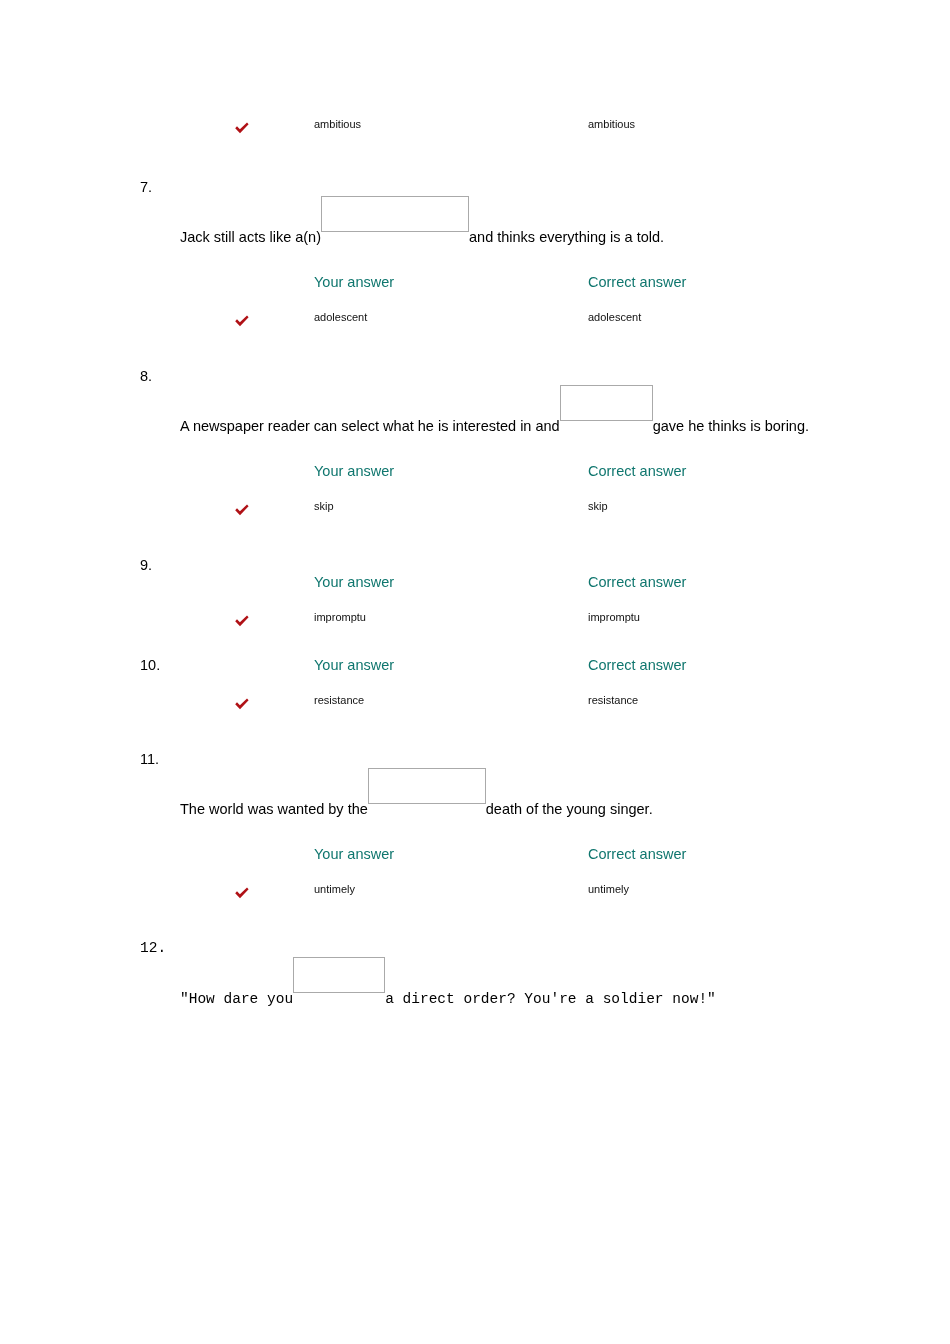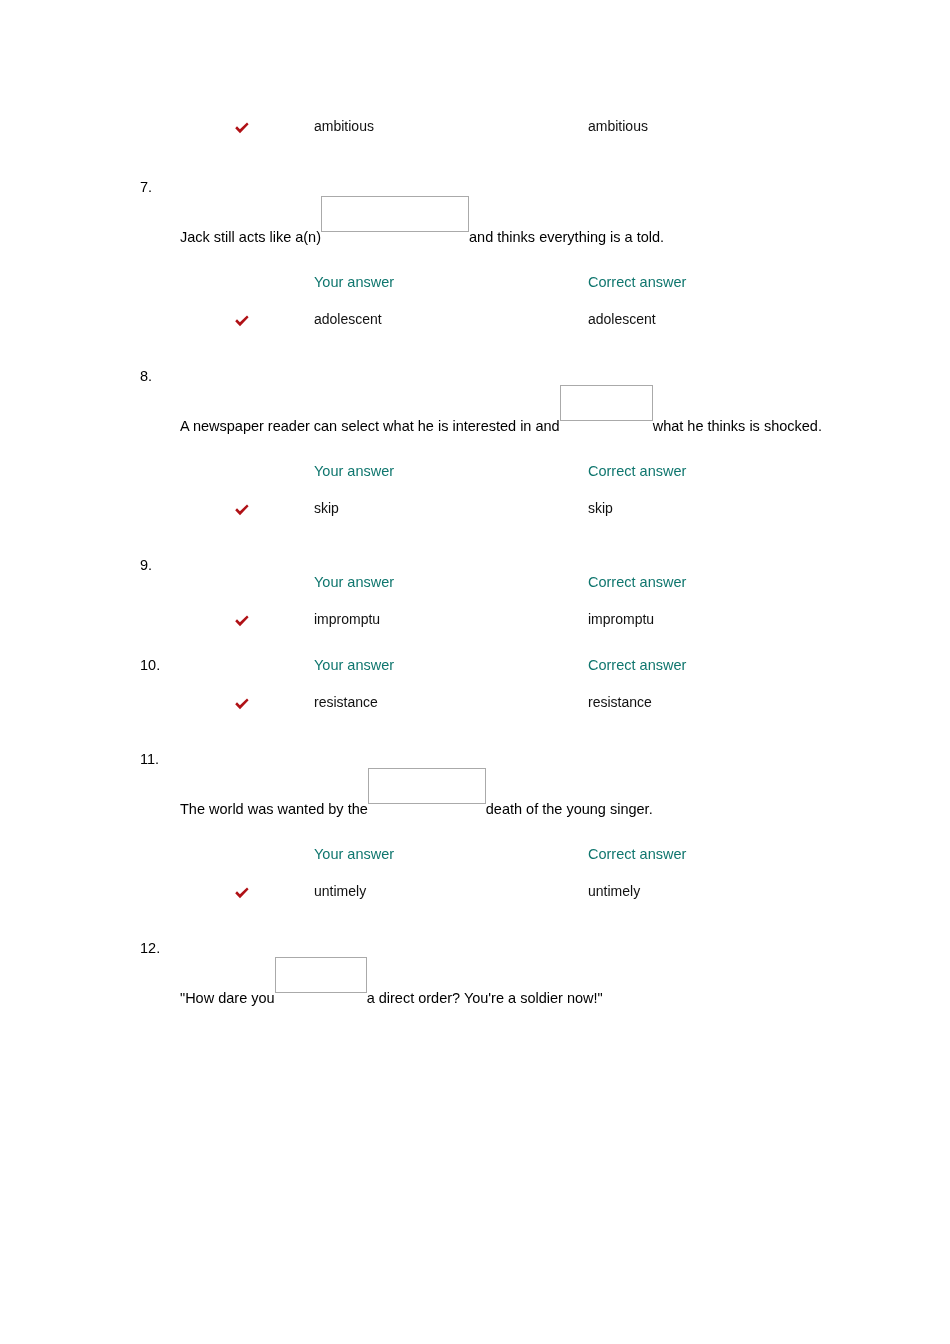--- a/index.html
+++ b/index.html
@@ -57,21 +57,21 @@
     width: 18px;
     height: 18px;
     line-height: 1;
   }
   .check-icon svg { display: block; }
 
   .ans-your-value,
   .ans-correct-value {
     position: absolute;
     top: 0;
-    font-size: 14px;
+    font-size: 11px;
     color: #111111;
     white-space: nowrap;
   }
   .ans-your-value { left: 314px; }
   .ans-correct-value { left: 588px; }
 
   
   .question {
     position: relative;
     width: 100%;
@@ -137,21 +137,21 @@
                 <path d="M2.2 8.3 L4.0 6.2 L6.9 9.3 L14.0 2.6 L15.6 4.2 L7.0 13.2 Z" fill="#b01116"></path>
               </svg>
             </span>
             <span class="ans-your-value">adolescent</span>
             <span class="ans-correct-value">adolescent</span>
           </div>
         </div>
       </div>
       <div class="question" style="margin-top: 44px;">
         <div class="q-number" style="top: -17px;">8.</div>
-        <div class="q-body"><span>A newspaper reader can select what he is interested in and</span><span class="blank-box" style="width: 93px;"></span><span>what he thinks is shocked.</span></div>
+        <div class="q-body"><span>A newspaper reader can select what he is interested in and</span><span class="blank-box" style="width: 93px;"></span><span>gave he thinks is boring.</span></div>
         <div class="answer-block" style="margin-top: 14px;">
           <div class="answer-head">
             <span class="ans-your-label">Your answer</span>
             <span class="ans-correct-label">Correct answer</span>
           </div>
           <div class="answer-row" style="margin-top: 11px;">
             <span class="check-icon">
               <svg width="18" height="18" viewBox="0 0 18 18" aria-hidden="true">
                 <path d="M2.2 8.3 L4.0 6.2 L6.9 9.3 L14.0 2.6 L15.6 4.2 L7.0 13.2 Z" fill="#b01116"></path>
               </svg>
@@ -209,19 +209,19 @@
             <span class="check-icon">
               <svg width="18" height="18" viewBox="0 0 18 18" aria-hidden="true">
                 <path d="M2.2 8.3 L4.0 6.2 L6.9 9.3 L14.0 2.6 L15.6 4.2 L7.0 13.2 Z" fill="#b01116"></path>
               </svg>
             </span>
             <span class="ans-your-value">untimely</span>
             <span class="ans-correct-value">untimely</span>
           </div>
         </div>
       </div>
-      <div class="question" style="margin-top: 44px;">
+      <div class="question" style="margin-top: 44px; font-family: Liberation Mono, monospace;">
         <div class="q-number" style="top: -17px;">12.</div>
         <div class="q-body"><span>"How dare you</span><span class="blank-box" style="width: 92px;"></span><span>a direct order? You're a soldier now!"</span></div>
       </div>
     </div>
 
 </div>
 
 </body></html>

